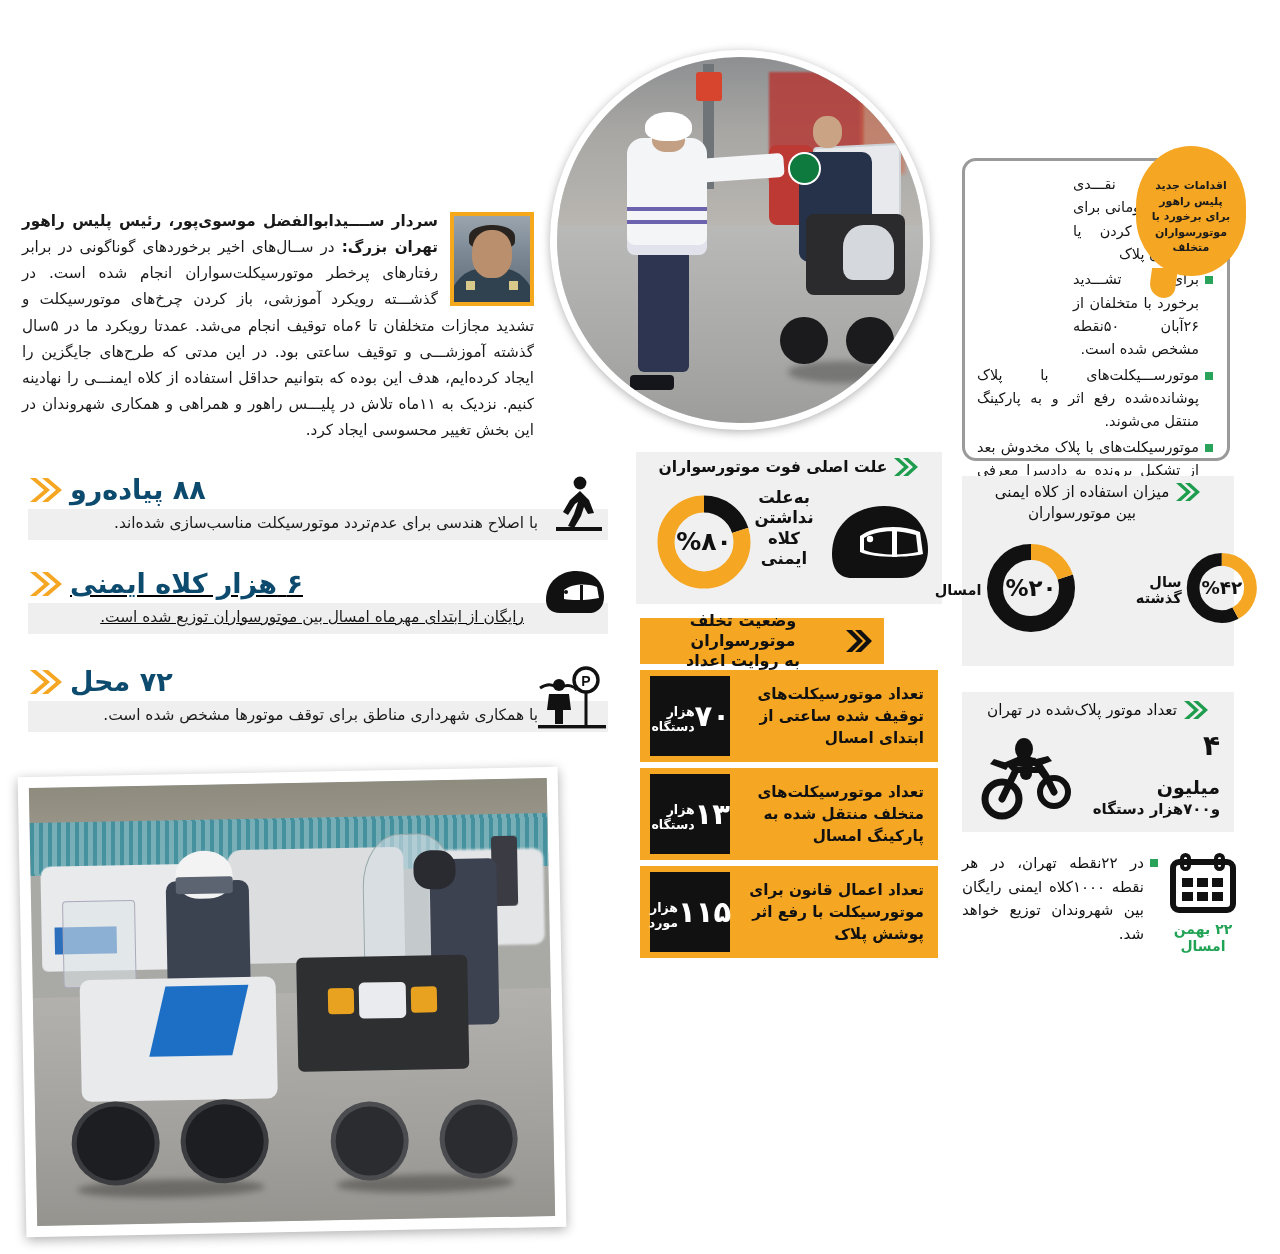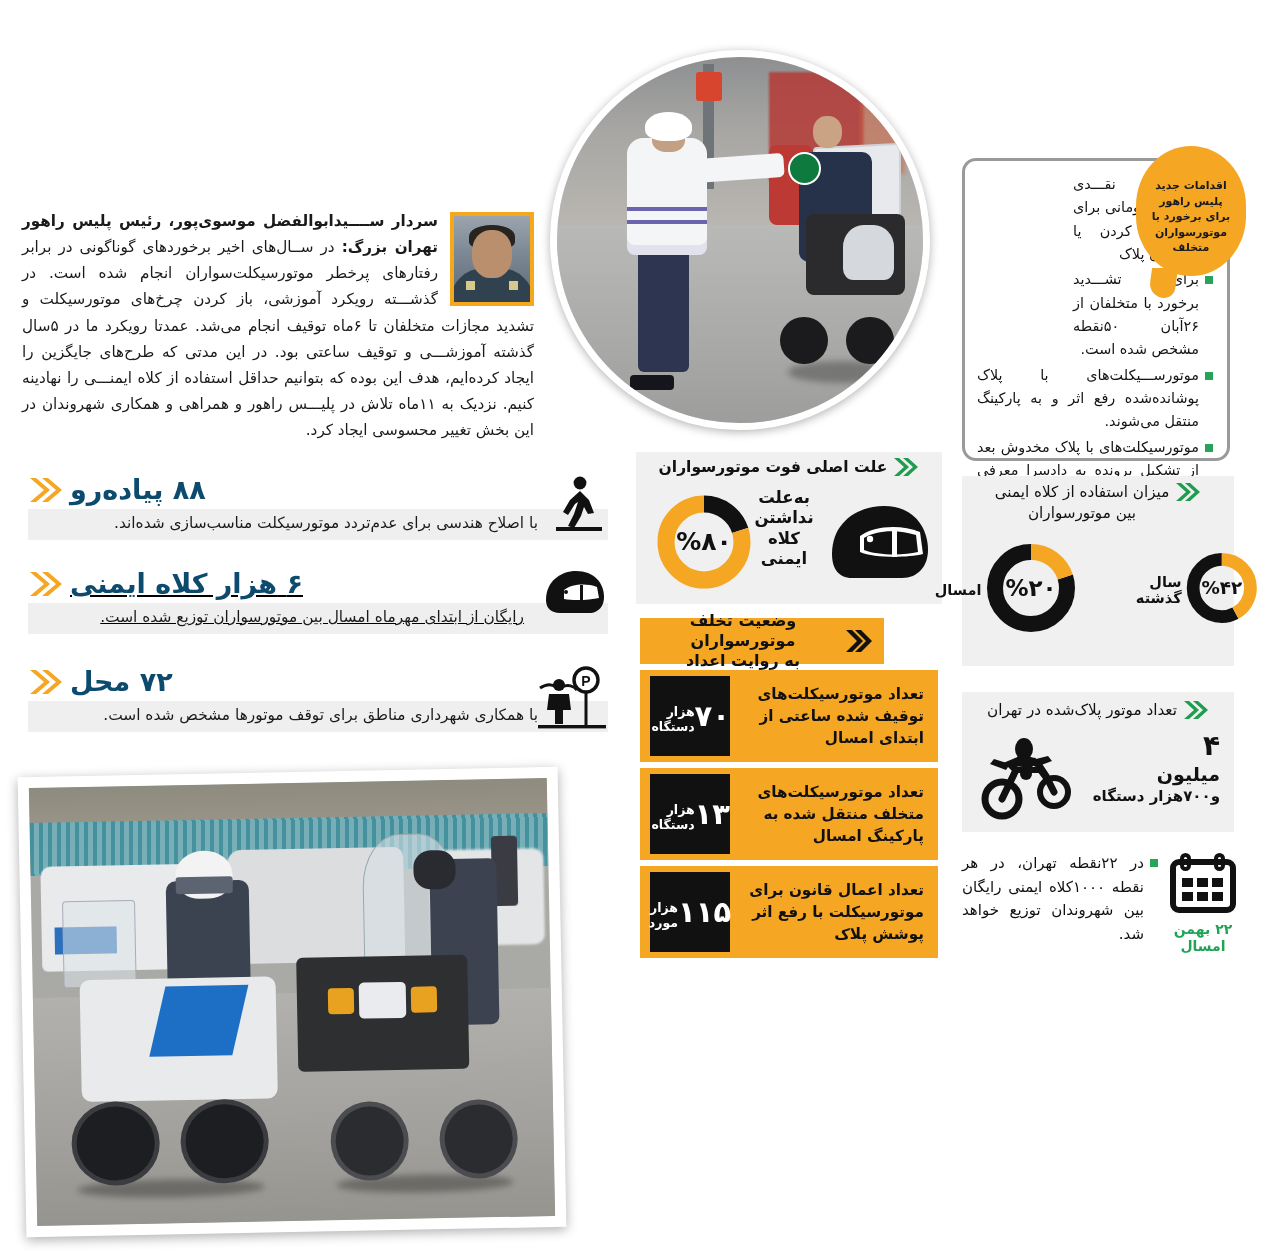--- a/index.html
+++ b/index.html
@@ -291,21 +291,21 @@
   }
   #plates-title {
     display:flex; align-items:center; justify-content:center; gap:6px;
     padding-top: 8px; font-size: 15.2px; color:#111;
   }
   #plates-inner { position:relative; height: 104px; }
   #plates-num {
     position:absolute; right: 14px; top: 12px; text-align:right; color:#111;
   }
   #plates-num .big { font-size: 28px; font-weight:700; line-height:1; }
-  #plates-num .l2 { font-size: 19px; font-weight:700; margin-top:3px; }
+  #plates-num .l2 { font-size: 19px; font-weight:700; margin-top:16px; }
   #plates-num .l3 { font-size: 15px; font-weight:700; margin-top:2px;text-align:center; }
   #moto-silh { position:absolute; left: 18px; top: 6px; }
 
   
   #cal-note { position:absolute; left: 962px; top: 852px; width: 278px; }
   #cal-icon { position:absolute; right: 0; top: 0; width: 74px; text-align:center; }
   #cal-icon .date {
     color:#21a355; font-weight:700; font-size: 14px; line-height:1.2; margin-top:3px;
     white-space: pre-line;
   }

